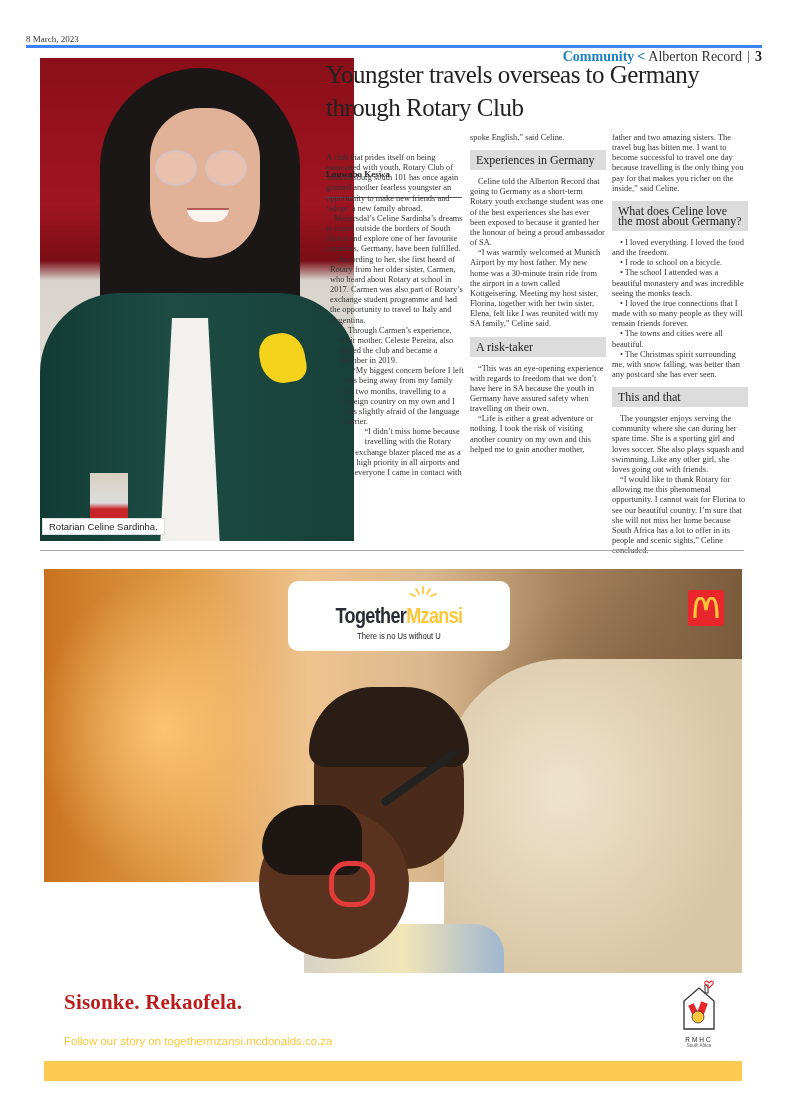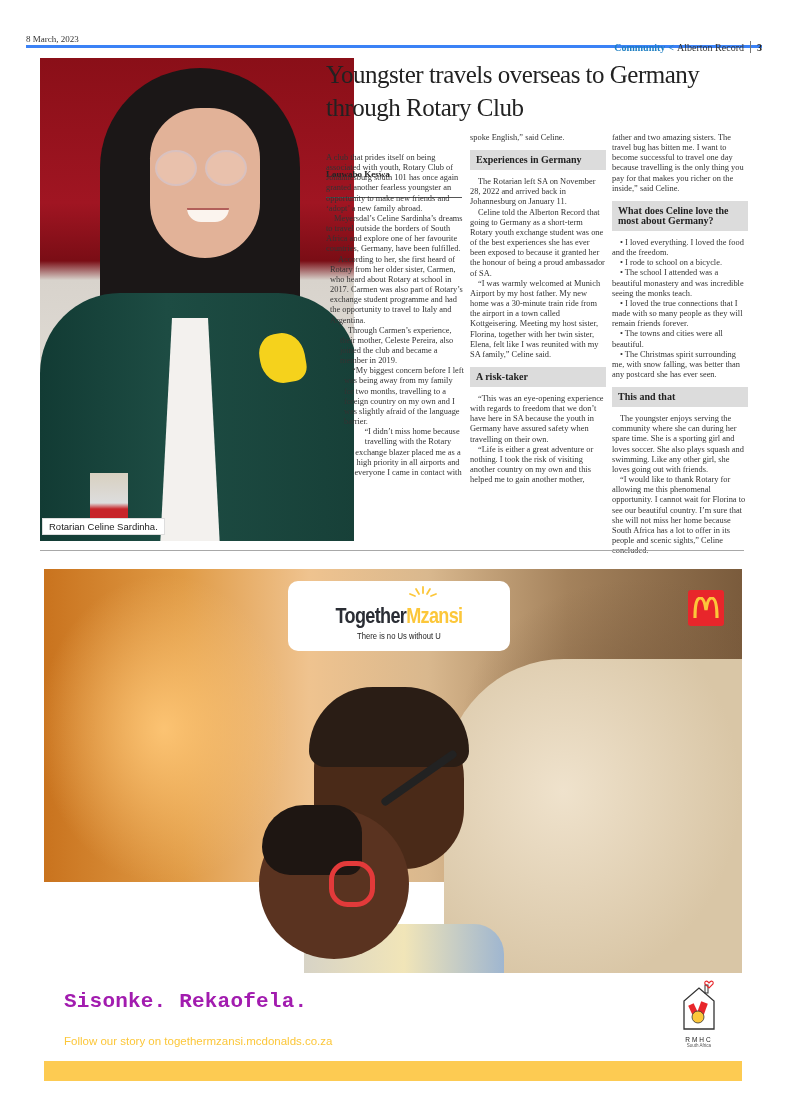--- a/index.html
+++ b/index.html
@@ -2,21 +2,21 @@
 <html><head>
 <meta charset="utf-8">
 <style>
   * { box-sizing: border-box; margin: 0; padding: 0; }
   html, body { width: 786px; height: 1113px; background: #ffffff; overflow: hidden; }
   body { position: relative; font-family: "Liberation Serif", "DejaVu Serif", serif; color: #222; }
 
   
   .page-header { position: absolute; left: 26px; top: 33px; width: 736px; height: 15px; border-bottom: 3px solid #3b82f6; }
   .hdr-date { position: absolute; left: 0; top: 1px; font-size: 9px; color: #333; }
-  .hdr-right { position: absolute; right: 0; top: 8px; font-size: 10px; display: flex; align-items: center; }
+  .hdr-right { position: absolute; right: 0; top: 16px; font-size: 14px; display: flex; align-items: center; }
   .hdr-section { color: #1e7fc2; font-weight: bold; }
   .hdr-sep { color: #1e7fc2; margin: 0 3px; font-weight: bold; }
   .hdr-pub { color: #333; }
   .hdr-bar { width: 1px; height: 12px; background: #777; margin: 0 6px 0 6px; }
   .hdr-page { font-weight: bold; color: #222; }
 
   
   .photo { position: absolute; left: 40px; top: 58px; width: 314px; height: 483px; overflow: hidden;
     background: linear-gradient(180deg, #8a0f18 0%, #a01522 30%, #7a0d15 42%, #d8d3cc 46%, #ece8e2 100%); }
   .photo .hair { position: absolute; left: 60px; top: 10px; width: 200px; height: 420px; border-radius: 100px 100px 30px 30px; background: #1b1717; }
@@ -34,21 +34,21 @@
   .headline { position: absolute; left: 326px; top: 58px; width: 420px; font-size: 25px; line-height: 33px; font-weight: normal; color: #222; letter-spacing: -0.5px; }
   .byline { position: absolute; left: 326px; top: 133px; width: 136px; font-size: 9px; font-weight: bold; color: #222; padding-bottom: 18px; border-bottom: 1px solid #555; margin-top: 36px; }
 
   
   .col { position: absolute; font-size: 8.4px; line-height: 10.15px; color: #333; }
   .col p { text-indent: 8px; }
   .col p.noind { text-indent: 0; }
   .col-1 { left: 326px; top: 153px; width: 138px; }
   .col-2 { left: 470px; top: 133px; width: 136px; }
   .col-3 { left: 612px; top: 133px; width: 136px; }
-  .subhead { background: #dcdcdc; font-weight: bold; font-size: 10px; line-height: 10px; padding: 5px 6px 5px 6px; margin: 7px 0 7px 0; color: #222; }
+  .subhead { background: #dcdcdc; font-weight: normal; font-size: 12px; line-height: 10px; padding: 5px 6px 5px 6px; margin: 7px 0 7px 0; color: #222; }
 
   .divider { position: absolute; left: 40px; top: 550px; width: 704px; height: 1px; background: #a8a8a8; }
 
   
   .ad { position: absolute; left: 44px; top: 553px; width: 698px; height: 528px; overflow: hidden; background: #ffffff; }
   .ad-photo { position: absolute; left: 0; top: 16px; width: 698px; height: 313px;
     background:
       radial-gradient(ellipse 180px 220px at 120px 160px, rgba(255,200,120,0.9), rgba(255,200,120,0) 70%),
       radial-gradient(ellipse 260px 200px at 600px 150px, rgba(120,90,60,0.7), rgba(120,90,60,0) 70%),
       linear-gradient(90deg, #c9731e 0%, #e09b46 20%, #efc38f 38%, #d9b88e 55%, #a4825c 75%, #7a5b3c 100%); }
@@ -64,21 +64,21 @@
   .tm-card { position: absolute; left: 244px; top: 12px; width: 222px; height: 70px; background: #ffffff; border-radius: 10px; text-align: center; }
   .tm-rays { position: absolute; left: 120px; top: 5px; width: 30px; height: 14px; }
   .tm-logo { position: absolute; left: 0; top: 22px; width: 222px; font-family: "Liberation Sans", "DejaVu Sans", sans-serif; font-weight: bold; font-size: 22px; letter-spacing: -0.8px; transform: scaleX(0.82); }
   .tm-together { color: #2a2d34; }
   .tm-mzansi { color: #fcc73a; }
   .tm-tagline { position: absolute; left: 0; top: 50px; width: 222px; font-family: "Liberation Sans", "DejaVu Sans", sans-serif; font-size: 9px; color: #222; transform: scaleX(0.85); }
 
   .mcd-logo { position: absolute; left: 644px; top: 21px; width: 36px; height: 36px; background: #e8262b; border-radius: 3px; display: flex; align-items: center; justify-content: center; }
 
   .ad-footer { position: absolute; left: 0; top: 420px; width: 698px; height: 88px; background: #ffffff; }
-  .ad-slogan { position: absolute; left: 20px; top: 17px; font-family: Liberation Mono, monospace; font-weight: bold; font-size: 21px; color: #a21caf; letter-spacing: 0.2px; }
+  .ad-slogan { position: absolute; left: 20px; top: 17px; font-family: Liberation Serif, serif; font-weight: bold; font-size: 21px; color: #b91c1c; letter-spacing: 0.2px; }
   .ad-url { position: absolute; left: 20px; top: 62px; font-family: "Liberation Sans", "DejaVu Sans", sans-serif; font-size: 11.5px; color: #fcc73a; }
   .rmhc { position: absolute; left: 630px; top: 6px; width: 50px; height: 80px; text-align: center; }
   .rmhc-text { font-family: "Liberation Sans", "DejaVu Sans", sans-serif; font-size: 6.5px; letter-spacing: 2px; color: #222; display: block; margin-top: 1px; }
   .rmhc-sub { font-family: "Liberation Sans", "DejaVu Sans", sans-serif; font-size: 4.5px; color: #555; display: block; }
   .ad-bar { position: absolute; left: 0; top: 508px; width: 698px; height: 20px; background: #fdcb52; }
 </style>
 </head>
 <body>
 
 <div class="page-header">
@@ -113,21 +113,20 @@
   <p>Meyersdal’s Celine Sardinha’s dreams to travel outside the borders of South Africa and explore one of her favourite countries, Germany, have been fulfilled.</p>
   <p style="padding-left:4px;">According to her, she first heard of Rotary from her older sister, Carmen, who heard about Rotary at school in 2017. Carmen was also part of Rotary’s exchange student programme and had the opportunity to travel to Italy and Argentina.</p>
   <p style="padding-left:14px;">Through Carmen’s experience, their mother, Celeste Pereira, also joined the club and became a member in 2019.</p>
   <p style="padding-left:18px;">“My biggest concern before I left was being away from my family for two months, travelling to a foreign country on my own and I was slightly afraid of the language barrier.</p>
   <p style="padding-left:26px;text-align:center;">“I didn’t miss home because travelling with the Rotary exchange blazer placed me as a high priority in all airports and everyone I came in contact with</p>
 </div>
 
 <div class="col col-2">
   <p class="noind">spoke English,” said Celine.</p>
   <div class="subhead">Experiences in Germany</div>
-  <p>The Rotarian left SA on November 28, 2022 and arrived back in Johannesburg on January 11.</p>
   <p>Celine told the Alberton Record that going to Germany as a short-term Rotary youth exchange student was one of the best experiences she has ever been exposed to because it granted her the honour of being a proud ambassador of SA.</p>
   <p>“I was warmly welcomed at Munich Airport by my host father. My new home was a 30-minute train ride from the airport in a town called Kottgeisering. Meeting my host sister, Florina, together with her twin sister, Elena, felt like I was reunited with my SA family,” Celine said.</p>
   <div class="subhead">A risk-taker</div>
   <p>“This was an eye-opening experience with regards to freedom that we don’t have here in SA because the youth in Germany have assured safety when travelling on their own.</p>
   <p>“Life is either a great adventure or nothing. I took the risk of visiting another country on my own and this helped me to gain another mother,</p>
 </div>
 
 <div class="col col-3">
   <p class="noind">father and two amazing sisters. The travel bug has bitten me. I want to become successful to travel one day because travelling is the only thing you pay for that makes you richer on the inside,” said Celine.</p>
   <div class="subhead">What does Celine love the most about Germany?</div>

